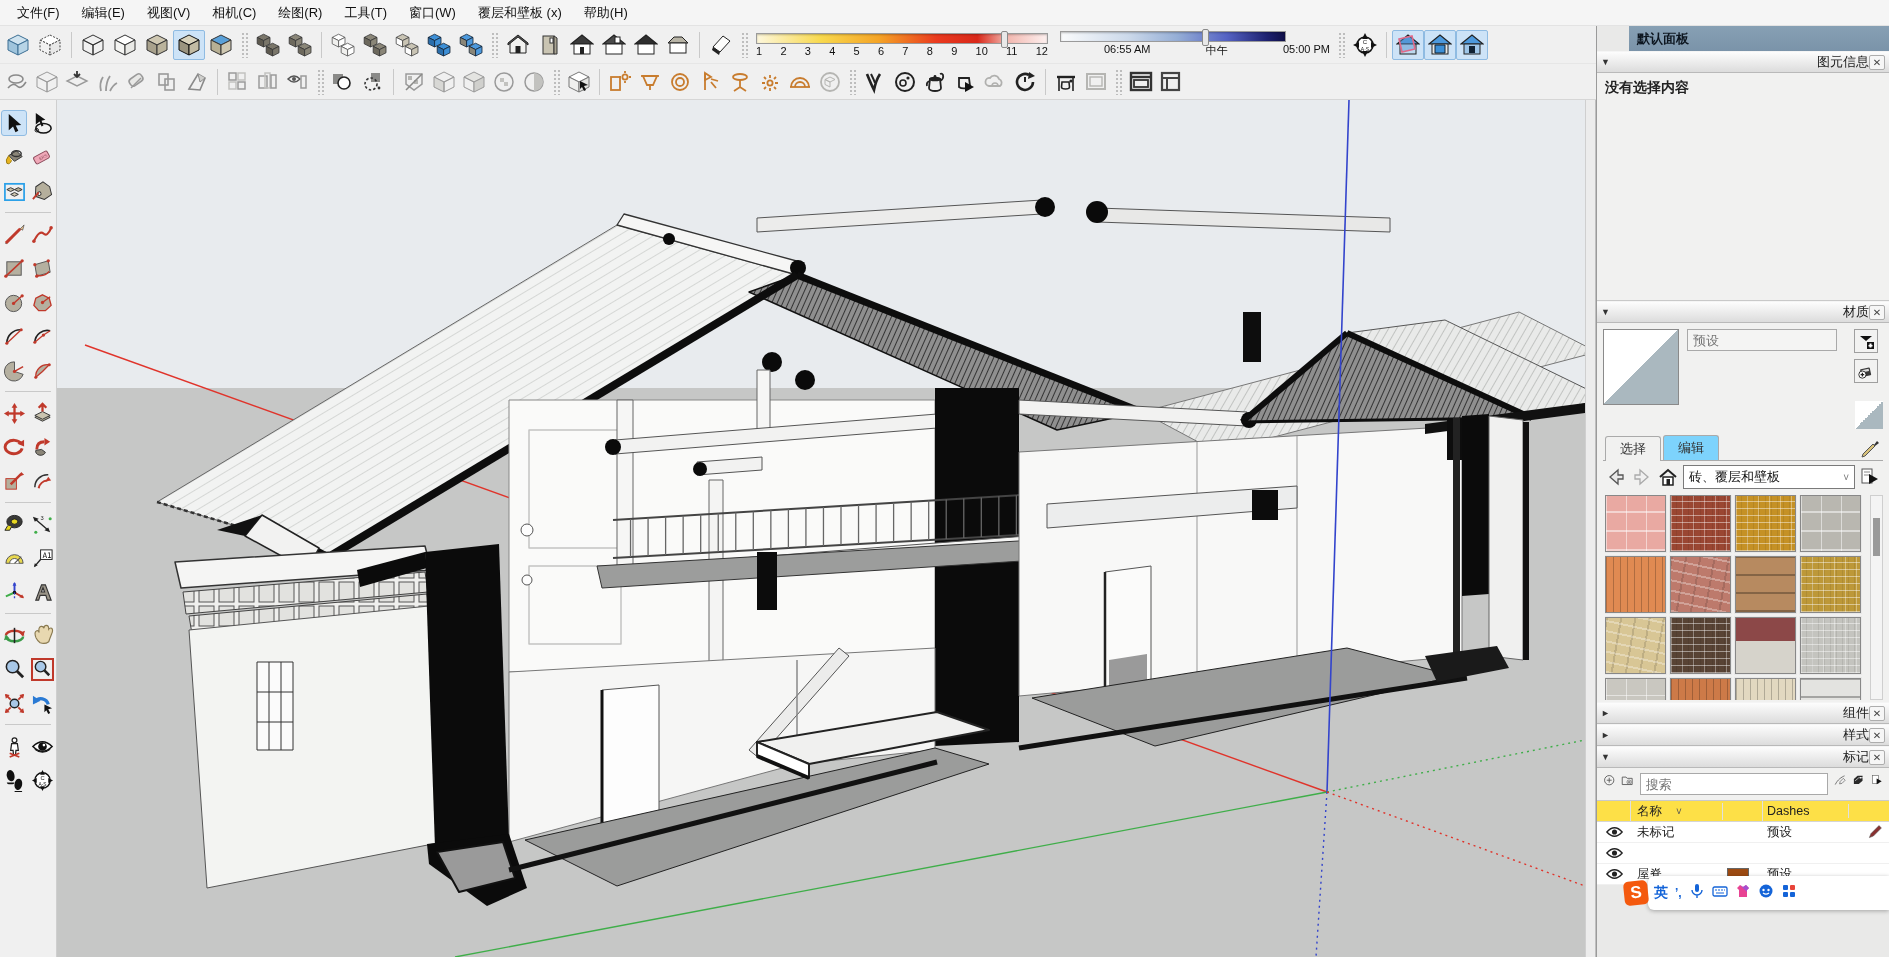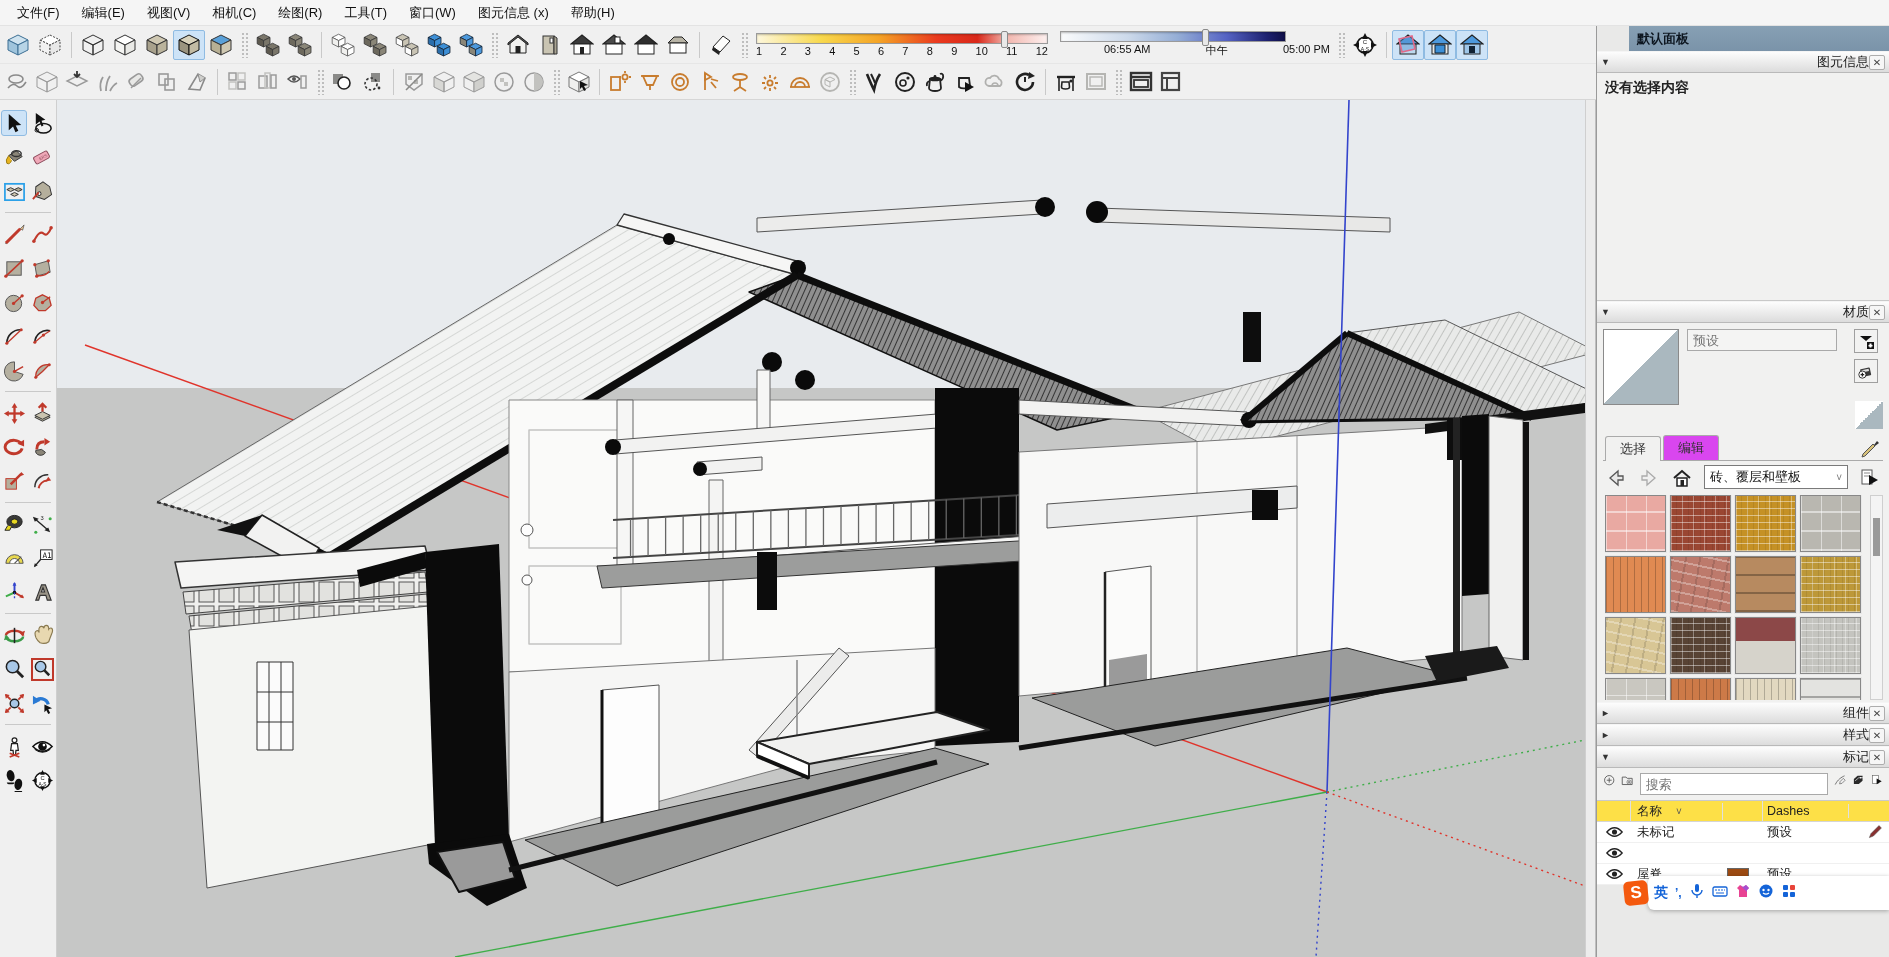--- a/index.html
+++ b/index.html
@@ -59,25 +59,25 @@
   #mat-top { display:flex; }
   #mat-preview { width:76px; height:76px; border:1px solid #8a8a8a;
      background:linear-gradient(135deg,#ffffff 50%,#aab8bf 50%); }
   #mat-mid { flex:1; padding-left:8px; }
   #mat-name { width:150px; height:22px; border:1px solid #a9a9a9; background:#f4f4f3; color:#999; font-size:13px; padding:2px 5px;}
   #mat-right { width:34px; display:flex; flex-direction:column; align-items:center; gap:6px;}
   .sq-btn { width:24px; height:24px; border:1px solid #9f9f9f; background:#f2f2f1; display:flex; align-items:center; justify-content:center;}
   .sq-btn svg { width:18px; height:18px;}
   #mat-minithumb { width:28px; height:28px; background:linear-gradient(135deg,#ffffff 50%,#aab8bf 50%); margin-top:12px; align-self:flex-end;}
   #mat-tabs { display:flex; align-items:flex-end; height:26px; margin-top:6px; border-bottom:1px solid #aaa; padding:0 2px;}
-  .tab { padding:3px 14px; font-size:13px; border:1px solid #aaa; border-bottom:none; background:#d946ef; color:#333;
+  .tab { padding:3px 14px; font-size:13px; border:1px solid #aaa; border-bottom:none; background:#7dd3fc; color:#333;
      border-radius:3px 3px 0 0; margin-right:2px;}
   .tab.active { background:#f1f1f0; position:relative; top:1px; }
   #eyedrop { margin-left:auto; width:22px; height:22px;}
-  #mat-nav { display:flex; align-items:flex-end; gap:11px; padding:4px 2px;}
+  #mat-nav { display:flex; align-items:center; gap:4px; padding:4px 2px;}
   .nav-ic { width:22px; height:22px; }
   #mat-dd { flex:1; height:24px; border:1px solid #7a7a7a; background:#fff; display:flex; align-items:center; padding:0 5px; font-size:13px; color:#111;}
   #mat-dd .car { margin-left:auto; color:#777; font-size:10px;}
   #swatches-wrap { display:flex; padding:2px 0 2px 2px; }
   #swatches { width:262px; display:grid; grid-template-columns:repeat(4,61px); grid-auto-rows:57px; gap:4px; height:205px; overflow:hidden;}
   .swatch { border:1px solid #888; outline:1px solid #e8e8e8; }
   #sw-scroll { width:13px; height:205px; background:#f4f4f4; border:1px solid #cfcfcf; position:relative; margin-left:4px;}
   #sw-thumb { position:absolute; left:2px; top:22px; width:7px; height:38px; background:#9a9a9a;}
   
   #tag-tools { display:flex; align-items:center; gap:6px; padding:5px 6px; background:#f1f1f0;}
@@ -110,21 +110,21 @@
 <body>
 
 <div id="menubar">
     <span class="mi">文件(F)</span>
     <span class="mi">编辑(E)</span>
     <span class="mi">视图(V)</span>
     <span class="mi">相机(C)</span>
     <span class="mi">绘图(R)</span>
     <span class="mi">工具(T)</span>
     <span class="mi">窗口(W)</span>
-    <span class="mi">图元信息 (x)</span>
+    <span class="mi">覆层和壁板 (x)</span>
     <span class="mi">帮助(H)</span>
   </div>
 
 <div id="tb1" class="toolbar">
   <div id="tb1-left" style="display:flex;align-items:center;">
       <span class="tb-group">
         <span class="tb-icon">
           <svg viewBox="0 0 24 24">
             <polygon points="12,2 22,7 12,12 2,7" fill="#cfe3ef" stroke="#3d6f94" stroke-width="1"></polygon>
   <polygon points="2,7 12,12 12,22 2,17" fill="#9fc4dc" stroke="#3d6f94"></polygon>

